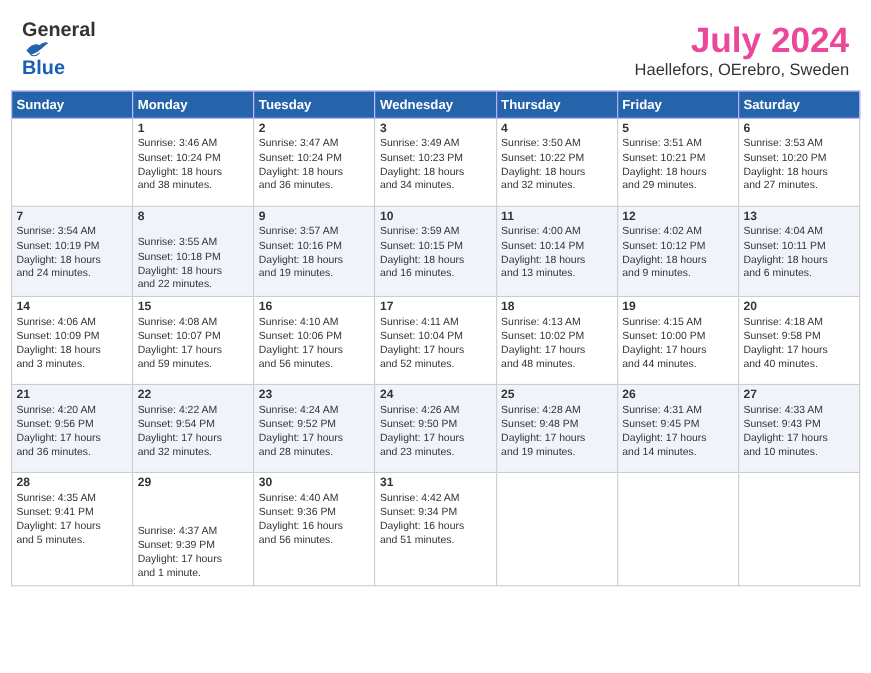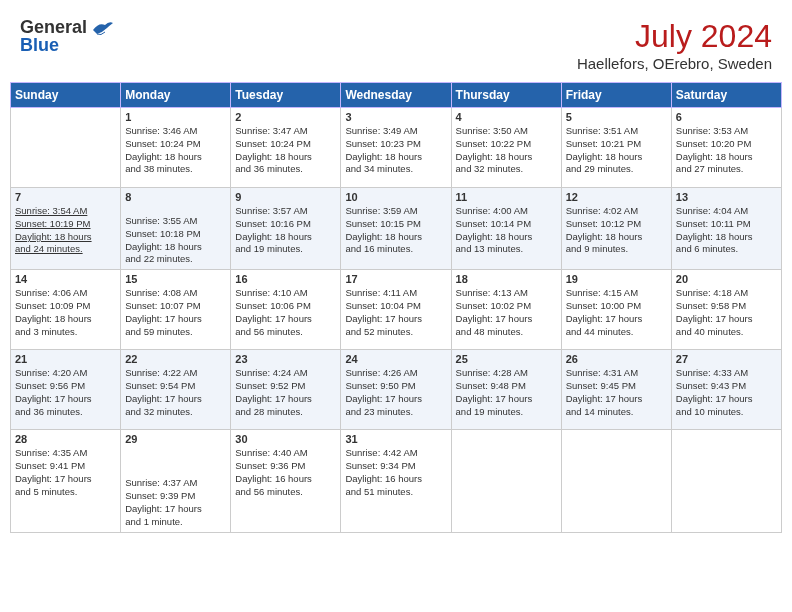--- a/index.html
+++ b/index.html
@@ -26,22 +26,22 @@
       font-weight: bold;
       line-height: 1.1;
     }
     .logo-general { color: #333; }
     .logo-blue { color: #1a5fb4; }
     .title-block {
       text-align: right;
     }
     .month-year {
       font-size: 32px;
-      color: #b91c1c;
-      font-weight: normal;
+      color: #ec4899;
+      font-weight: bold;
     }
     .location {
       font-size: 15px;
       color: #333;
     }
     table {
       width: 100%;
       border-collapse: collapse;
       margin-top: 4px;
     }
@@ -77,21 +77,21 @@
     .cell-content {
       font-size: 9.5px;
       line-height: 1.35;
     }
   </style>
 </head>
 <body>
 
 <div class="header">
   <div class="logo">
-    <div style="display:flex; align-items:flex-end; gap:2px;">
+    <div style="display:flex; align-items:flex-start; gap:2px;flex-direction:column;">
       <div style="position:relative; display:inline-block;">
         <span class="logo-text logo-general">General</span>
       </div>
       <svg width="22" height="18" viewBox="0 0 22 18" style="margin-left:2px; margin-top:-4px;">
         <path d="M2,10 Q8,2 14,5 Q18,1 22,3 Q18,6 16,8 Q12,12 6,14 Z" fill="#2563ab"></path>
         <path d="M6,14 Q10,16 14,12" fill="none" stroke="#2563ab" stroke-width="1"></path>
       </svg>
     </div>
     <span class="logo-text logo-blue" style="margin-top:-2px;">Blue</span>
   </div>
@@ -155,21 +155,21 @@
           <span class="day-num">6</span>
           <div class="cell-content" style="white-space: pre-line;">Sunrise: 3:53 AM
 Sunset: 10:20 PM
 Daylight: 18 hours
 and 27 minutes.</div>
         </td>
       </tr>
       <tr>
         <td>
           <span class="day-num">7</span>
-          <div class="cell-content" style="white-space: pre-line; text-decoration: underline;">Sunrise: 3:54 AM
+          <div class="cell-content" style="white-space: pre-line;">Sunrise: 3:54 AM
 Sunset: 10:19 PM
 Daylight: 18 hours
 and 24 minutes.</div>
         </td>
         <td>
           <span class="day-num">8</span>
           <div class="cell-content" style="white-space: pre-line; margin-top: 12px;">Sunrise: 3:55 AM
 Sunset: 10:18 PM
 Daylight: 18 hours
 and 22 minutes.</div>

